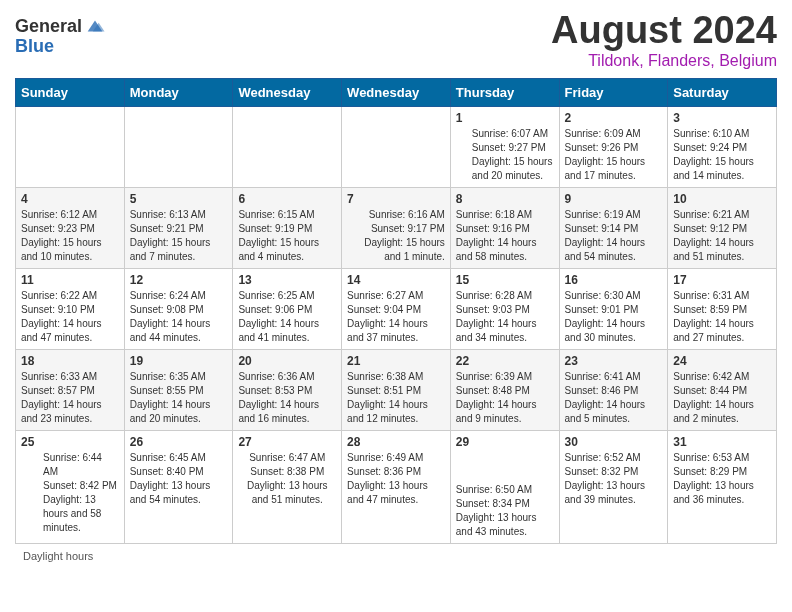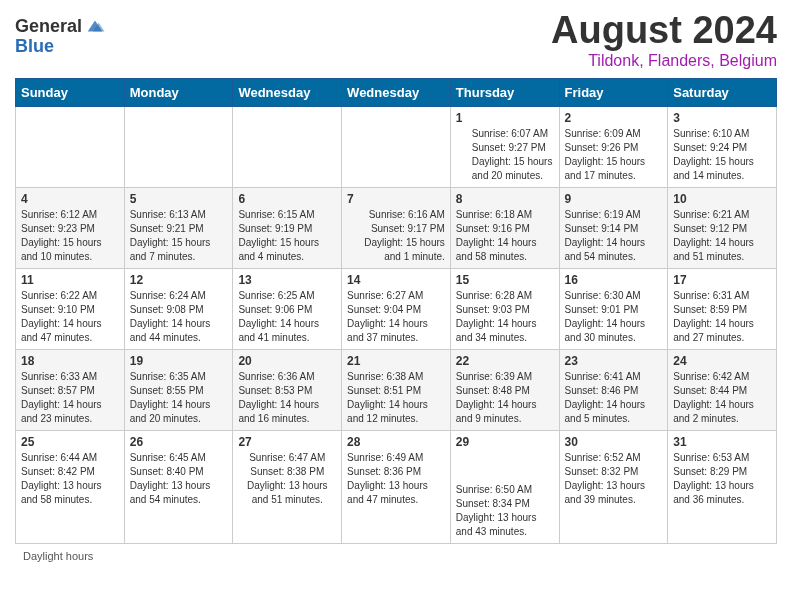--- a/index.html
+++ b/index.html
@@ -287,21 +287,21 @@
         <td>
           <span class="day-number">24</span>
           <div class="day-info" style="white-space: pre-line;">Sunrise: 6:42 AM
 Sunset: 8:44 PM
 Daylight: 14 hours and 2 minutes.</div>
         </td>
       </tr>
       <tr>
         <td>
           <span class="day-number">25</span>
-          <div class="day-info" style="white-space: pre-line;">Sunrise: 6:44 AM
+          <div class="day-info" style="white-space: pre-line; margin-left: 22px;">Sunrise: 6:44 AM
 Sunset: 8:42 PM
 Daylight: 13 hours and 58 minutes.</div>
         </td>
         <td>
           <span class="day-number">26</span>
           <div class="day-info" style="white-space: pre-line;">Sunrise: 6:45 AM
 Sunset: 8:40 PM
 Daylight: 13 hours and 54 minutes.</div>
         </td>
         <td>

